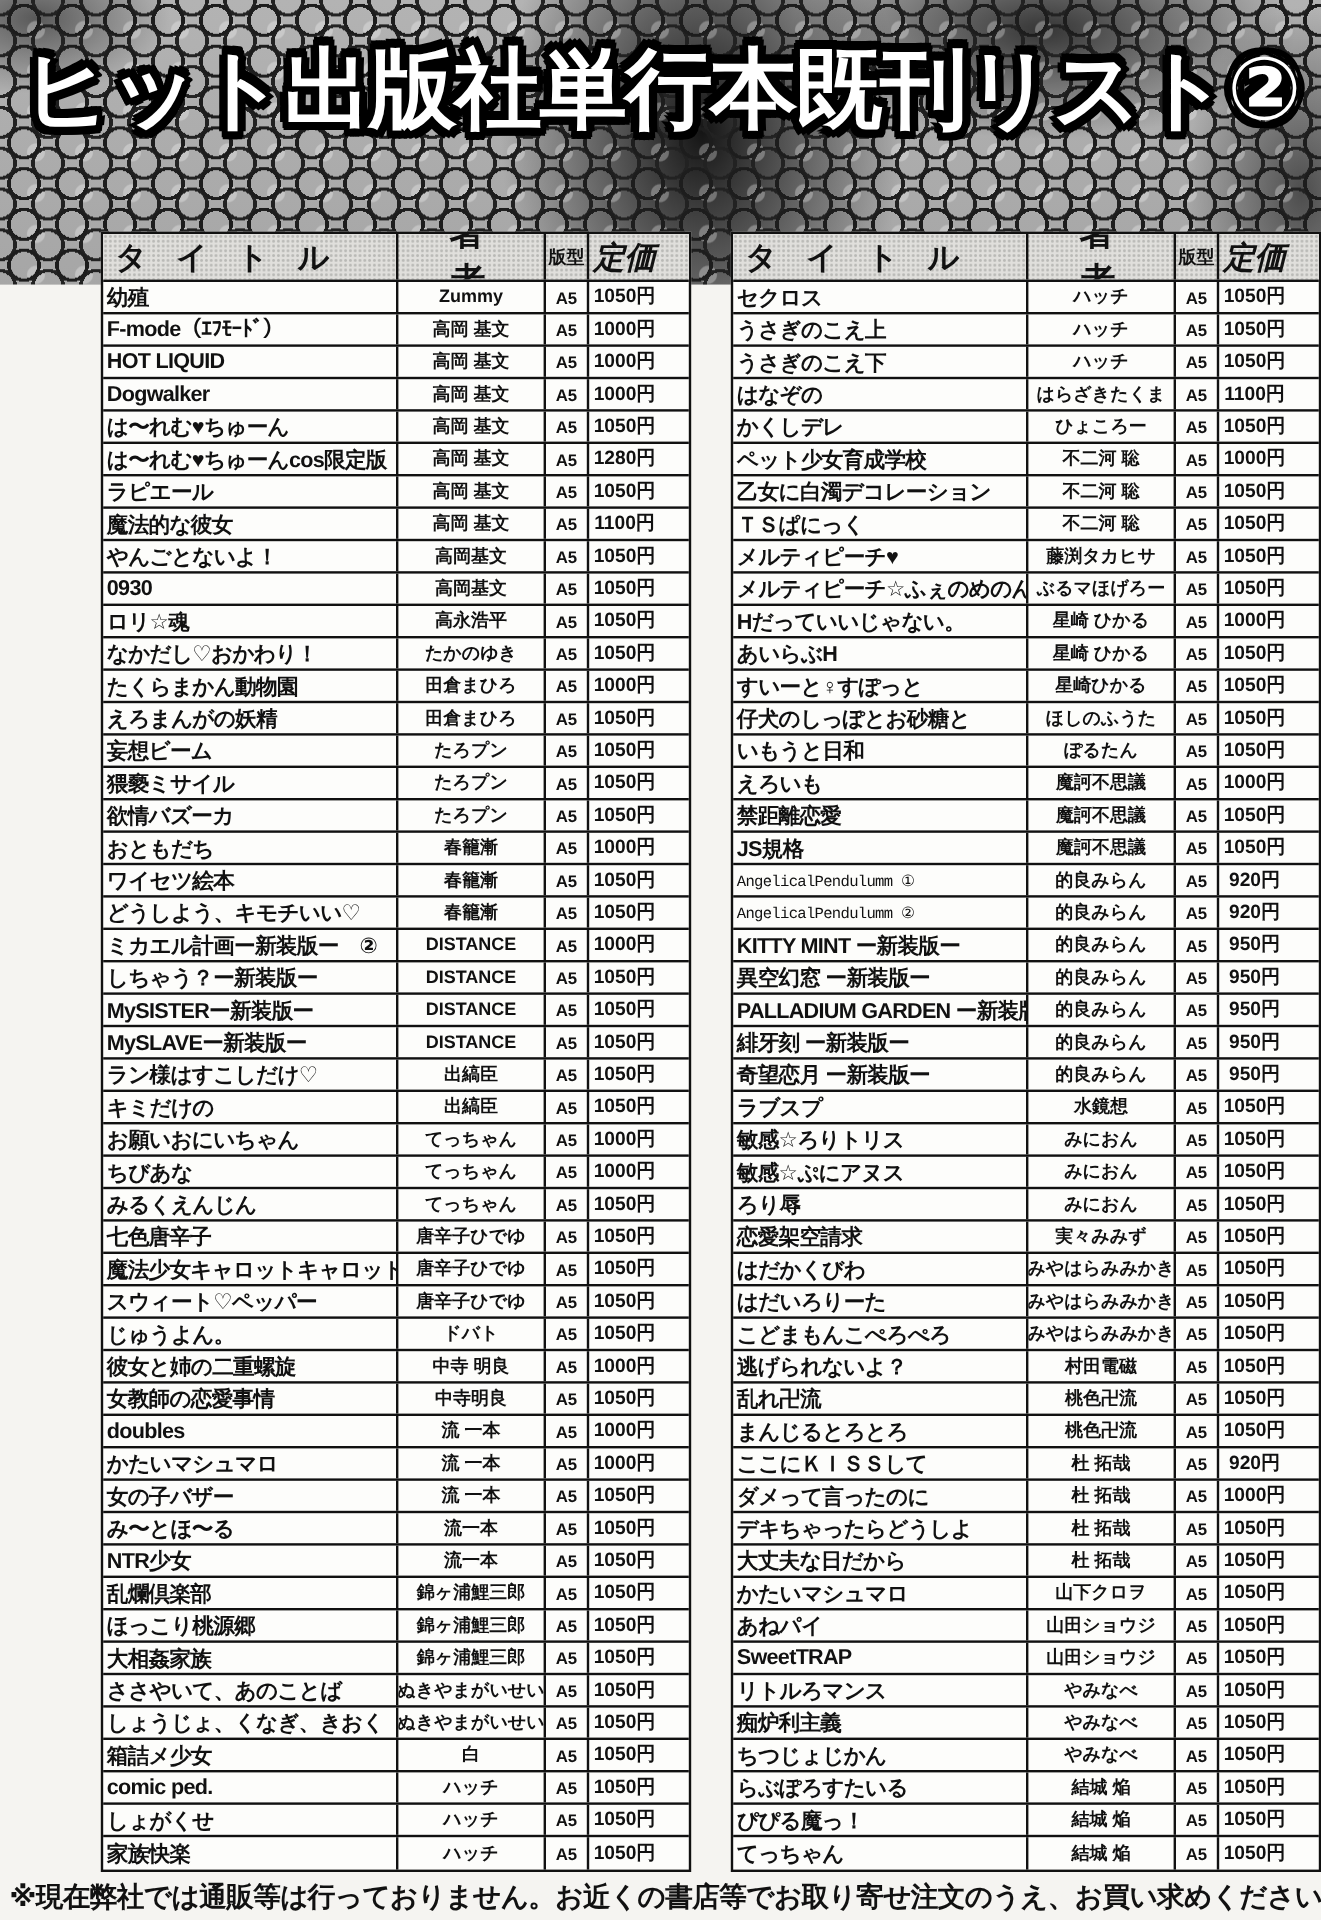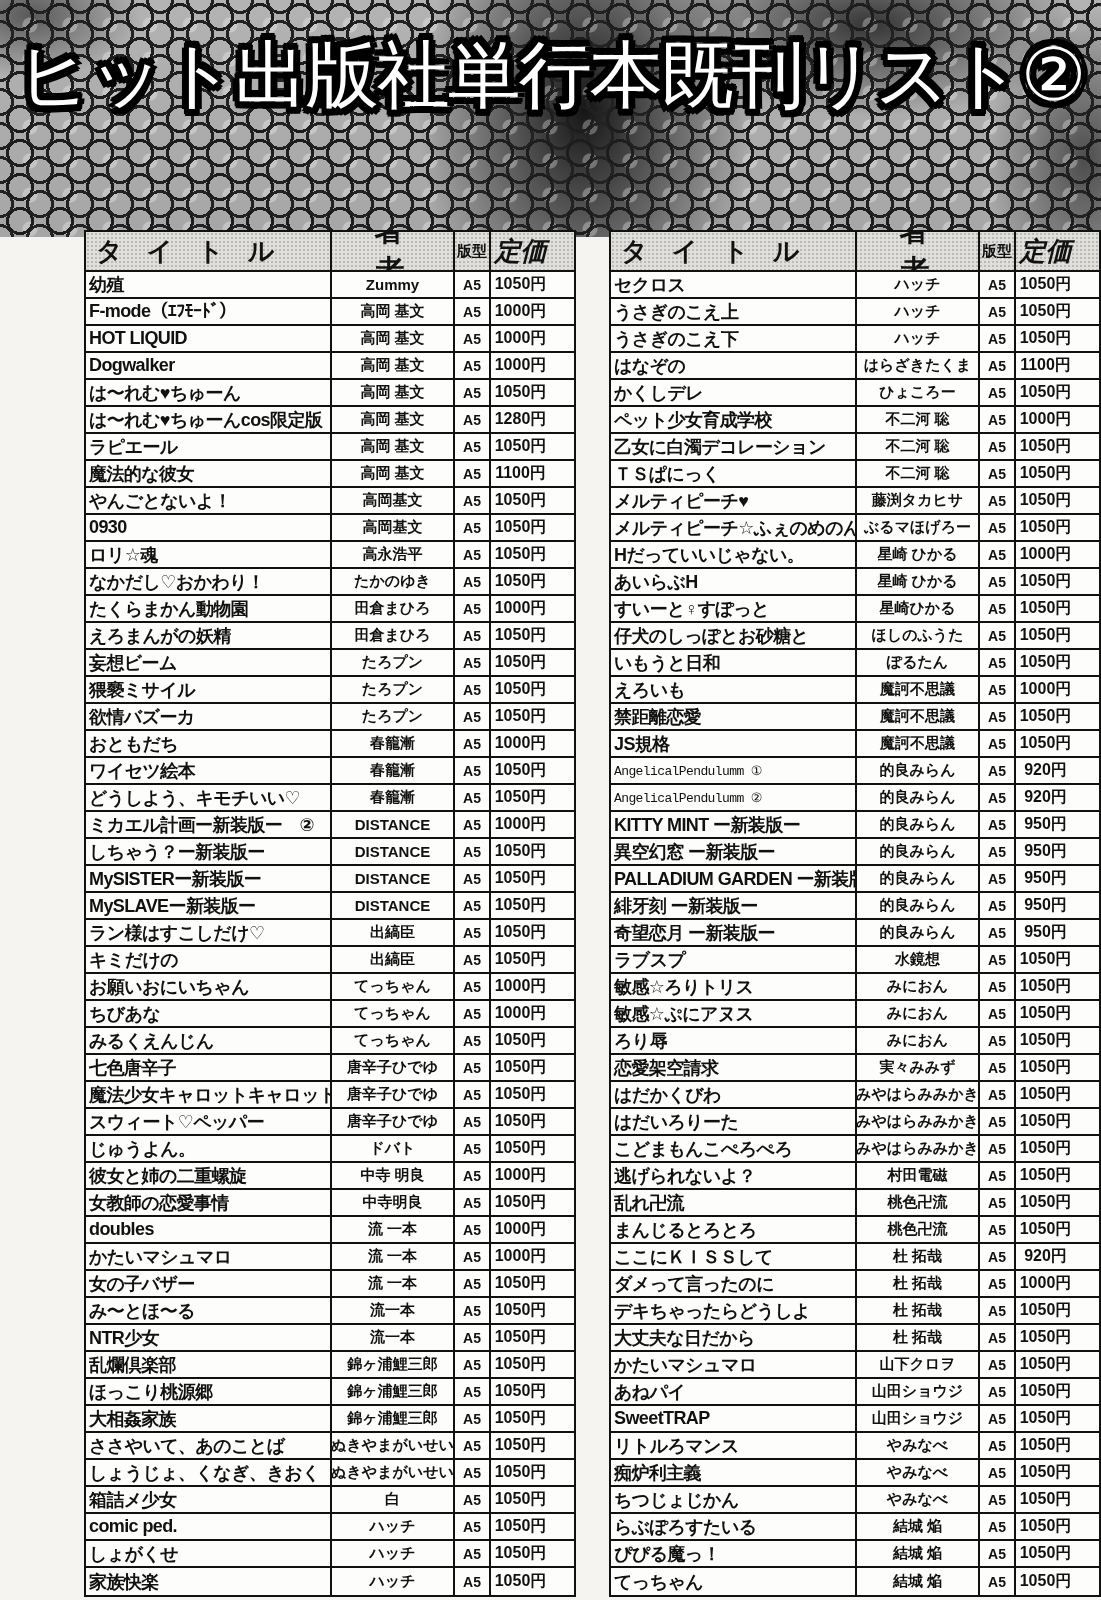--- a/index.html
+++ b/index.html
@@ -24,42 +24,41 @@
       radial-gradient(ellipse 140px 220px at 1085px 160px, rgba(0,0,0,0.55), rgba(0,0,0,0) 70%),
       radial-gradient(ellipse 160px 90px at 30px 15px, rgba(0,0,0,0.5), rgba(0,0,0,0) 70%),
       linear-gradient(#b3b3b3,#a6a6a6);
     background-size:40px 34px,40px 34px,40px 34px,auto,auto,auto,auto,auto;
     background-position:0 0,20px 17px,10px 8px,0 0,0 0,0 0,0 0,0 0;
     background-repeat:repeat,repeat,repeat,no-repeat,no-repeat,no-repeat,no-repeat,no-repeat;
   }
   .banner h1{
     position:absolute;top:22px;left:0;right:0;margin:0;
     text-align:center;
-    font-size:73px;line-height:1.45;font-weight:normal;letter-spacing:-2px;
+    font-size:73px;line-height:1.45;font-weight:bold;letter-spacing:-2px;
     color:#fff;
     text-shadow:
       -5px -5px 0 #000, 5px -5px 0 #000, -5px 5px 0 #000, 5px 5px 0 #000,
       -7px 0 0 #000, 7px 0 0 #000, 0 -7px 0 #000, 0 7px 0 #000,
       -4px -7px 0 #000, 4px -7px 0 #000, -4px 7px 0 #000, 4px 7px 0 #000;
     white-space:nowrap;
   }
   
   .content{
     position:relative;
     margin-top:-44px;
     display:flex;
     padding-left:84px;
     gap:33px;
   }
   .booktable{
     width:530px;
     background:#fdfdfb;
     border:2px solid #111;
     box-sizing:border-box;
-    margin-top:37px;
   }
   .thead{
     display:flex;height:38px;
     border-bottom:2px solid #111;
     background-color:#e0dfdc;
     background-image:radial-gradient(circle,#b9b9b6 1px,rgba(0,0,0,0) 1.3px);
     background-size:4px 4px;
     font-weight:bold;
   }
   .tr{

